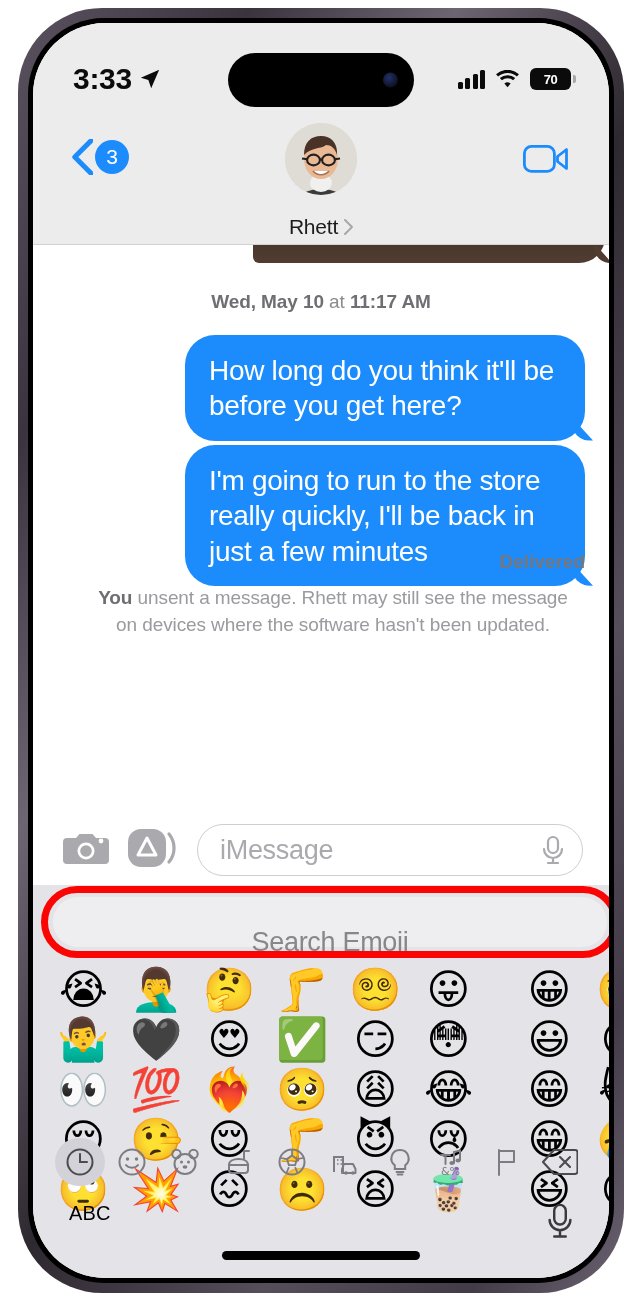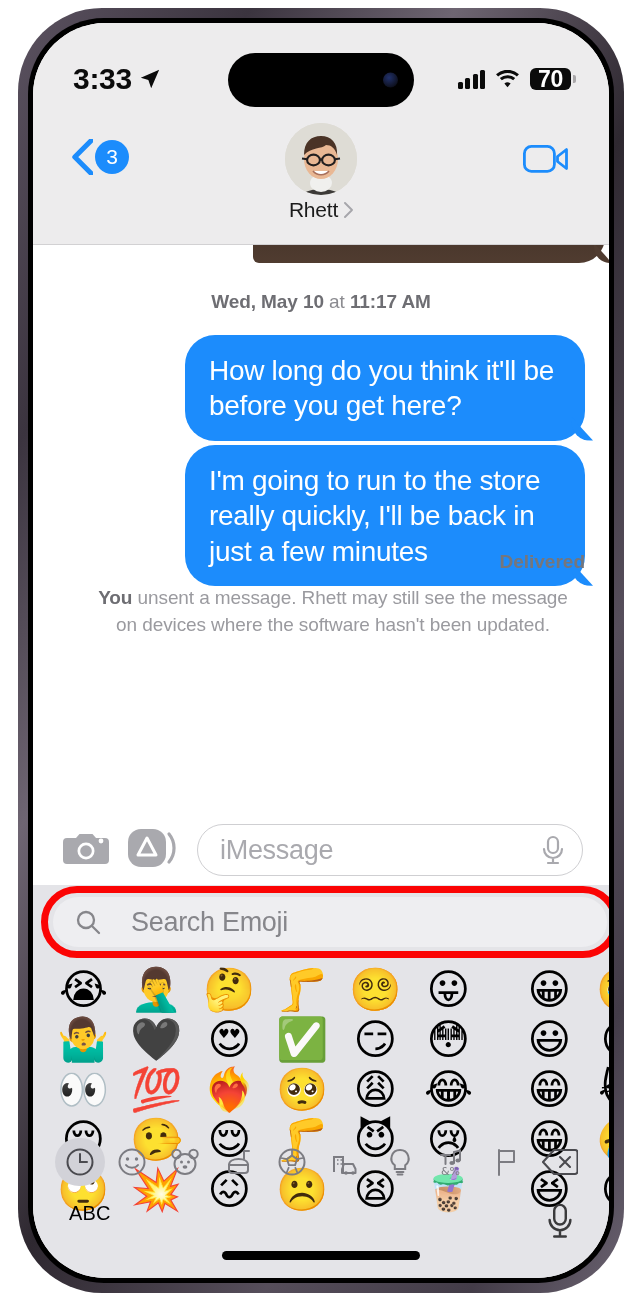--- a/index.html
+++ b/index.html
@@ -54,21 +54,21 @@
   .wifi-ico { width: 25px; height: 19px; }
   .battery {
     position: relative; width: 41px; height: 22px;
     border-radius: 6px; background: #0b0b0b;
     display: flex; align-items: center; justify-content: center;
   }
   .battery::after {
     content: ""; position: absolute; right: -5px; top: 7px;
     width: 3.5px; height: 8px; border-radius: 0 2px 2px 0; background: #a9a7a9;
   }
-  .battery span { color: #fff; font-size: 23px; font-weight: 700; letter-spacing: -0.4px; }
+  .battery span { color: #fff; font-size: 13px; font-weight: 700; letter-spacing: -0.4px; }
 
   .dynamic-island {
     position: absolute; top: 30px; left: 50%; transform: translateX(-50%);
     width: 186px; height: 54px; border-radius: 30px; background: #000;
     z-index: 6;
   }
   .island-lens {
     position: absolute; right: 16px; top: 50%; transform: translateY(-50%);
     width: 15px; height: 15px; border-radius: 50%;
     background: radial-gradient(circle at 40% 35%, #21316b 0%, #101426 65%, #000 100%);
@@ -88,21 +88,21 @@
   .chev-back { width: 22px; height: 36px; }
   .badge-count {
     min-width: 34px; height: 34px; border-radius: 17px;
     background: #1c8cfc; color: #fff;
     font-size: 21px; font-weight: 500;
     display: flex; align-items: center; justify-content: center;
     padding: 0 8px;
   }
   .nav-contact {
     position: absolute; left: 50%; transform: translateX(-50%); top: 8px;
-    display: flex; flex-direction: column; align-items: center; gap: 3px;
+    display: flex; flex-direction: column; align-items: center; gap: 20px;
   }
   .avatar {
     width: 72px; height: 72px; border-radius: 50%;
     overflow: hidden; position: relative;
     background: #dedcd5;
   }
   .nav-name-row { display: flex; align-items: center; gap: 5px; }
   .nav-name { font-size: 21px; color: #1b1b1b; letter-spacing: -0.2px; }
   .chev-sm { width: 10px; height: 16px; }
   .facetime-btn { position: absolute; right: 40px; top: 28px; }
@@ -185,20 +185,21 @@
     width: 578px; height: 72px;
     border: 7px solid #fb0404; border-radius: 38px;
     pointer-events: none; z-index: 4;
   }
   .search-field {
     position: absolute; left: 20px; top: 12px;
     width: 554px; height: 50px;
     background: #eeeef1; border-radius: 26px;
     display: flex; align-items: center; gap: 30px;
     padding: 0 22px;
+    flex-direction: column;
   }
   .search-ph { font-size: 27px; color: #86868b; letter-spacing: -0.3px; }
 
   .sec-hdr {
     display: flex; justify-content: space-between;
     padding: 2px 18px 0 18px;
     font-size: 17px; color: #8c8c92; letter-spacing: 0.4px;
   }
 
   .emoji-grid {

